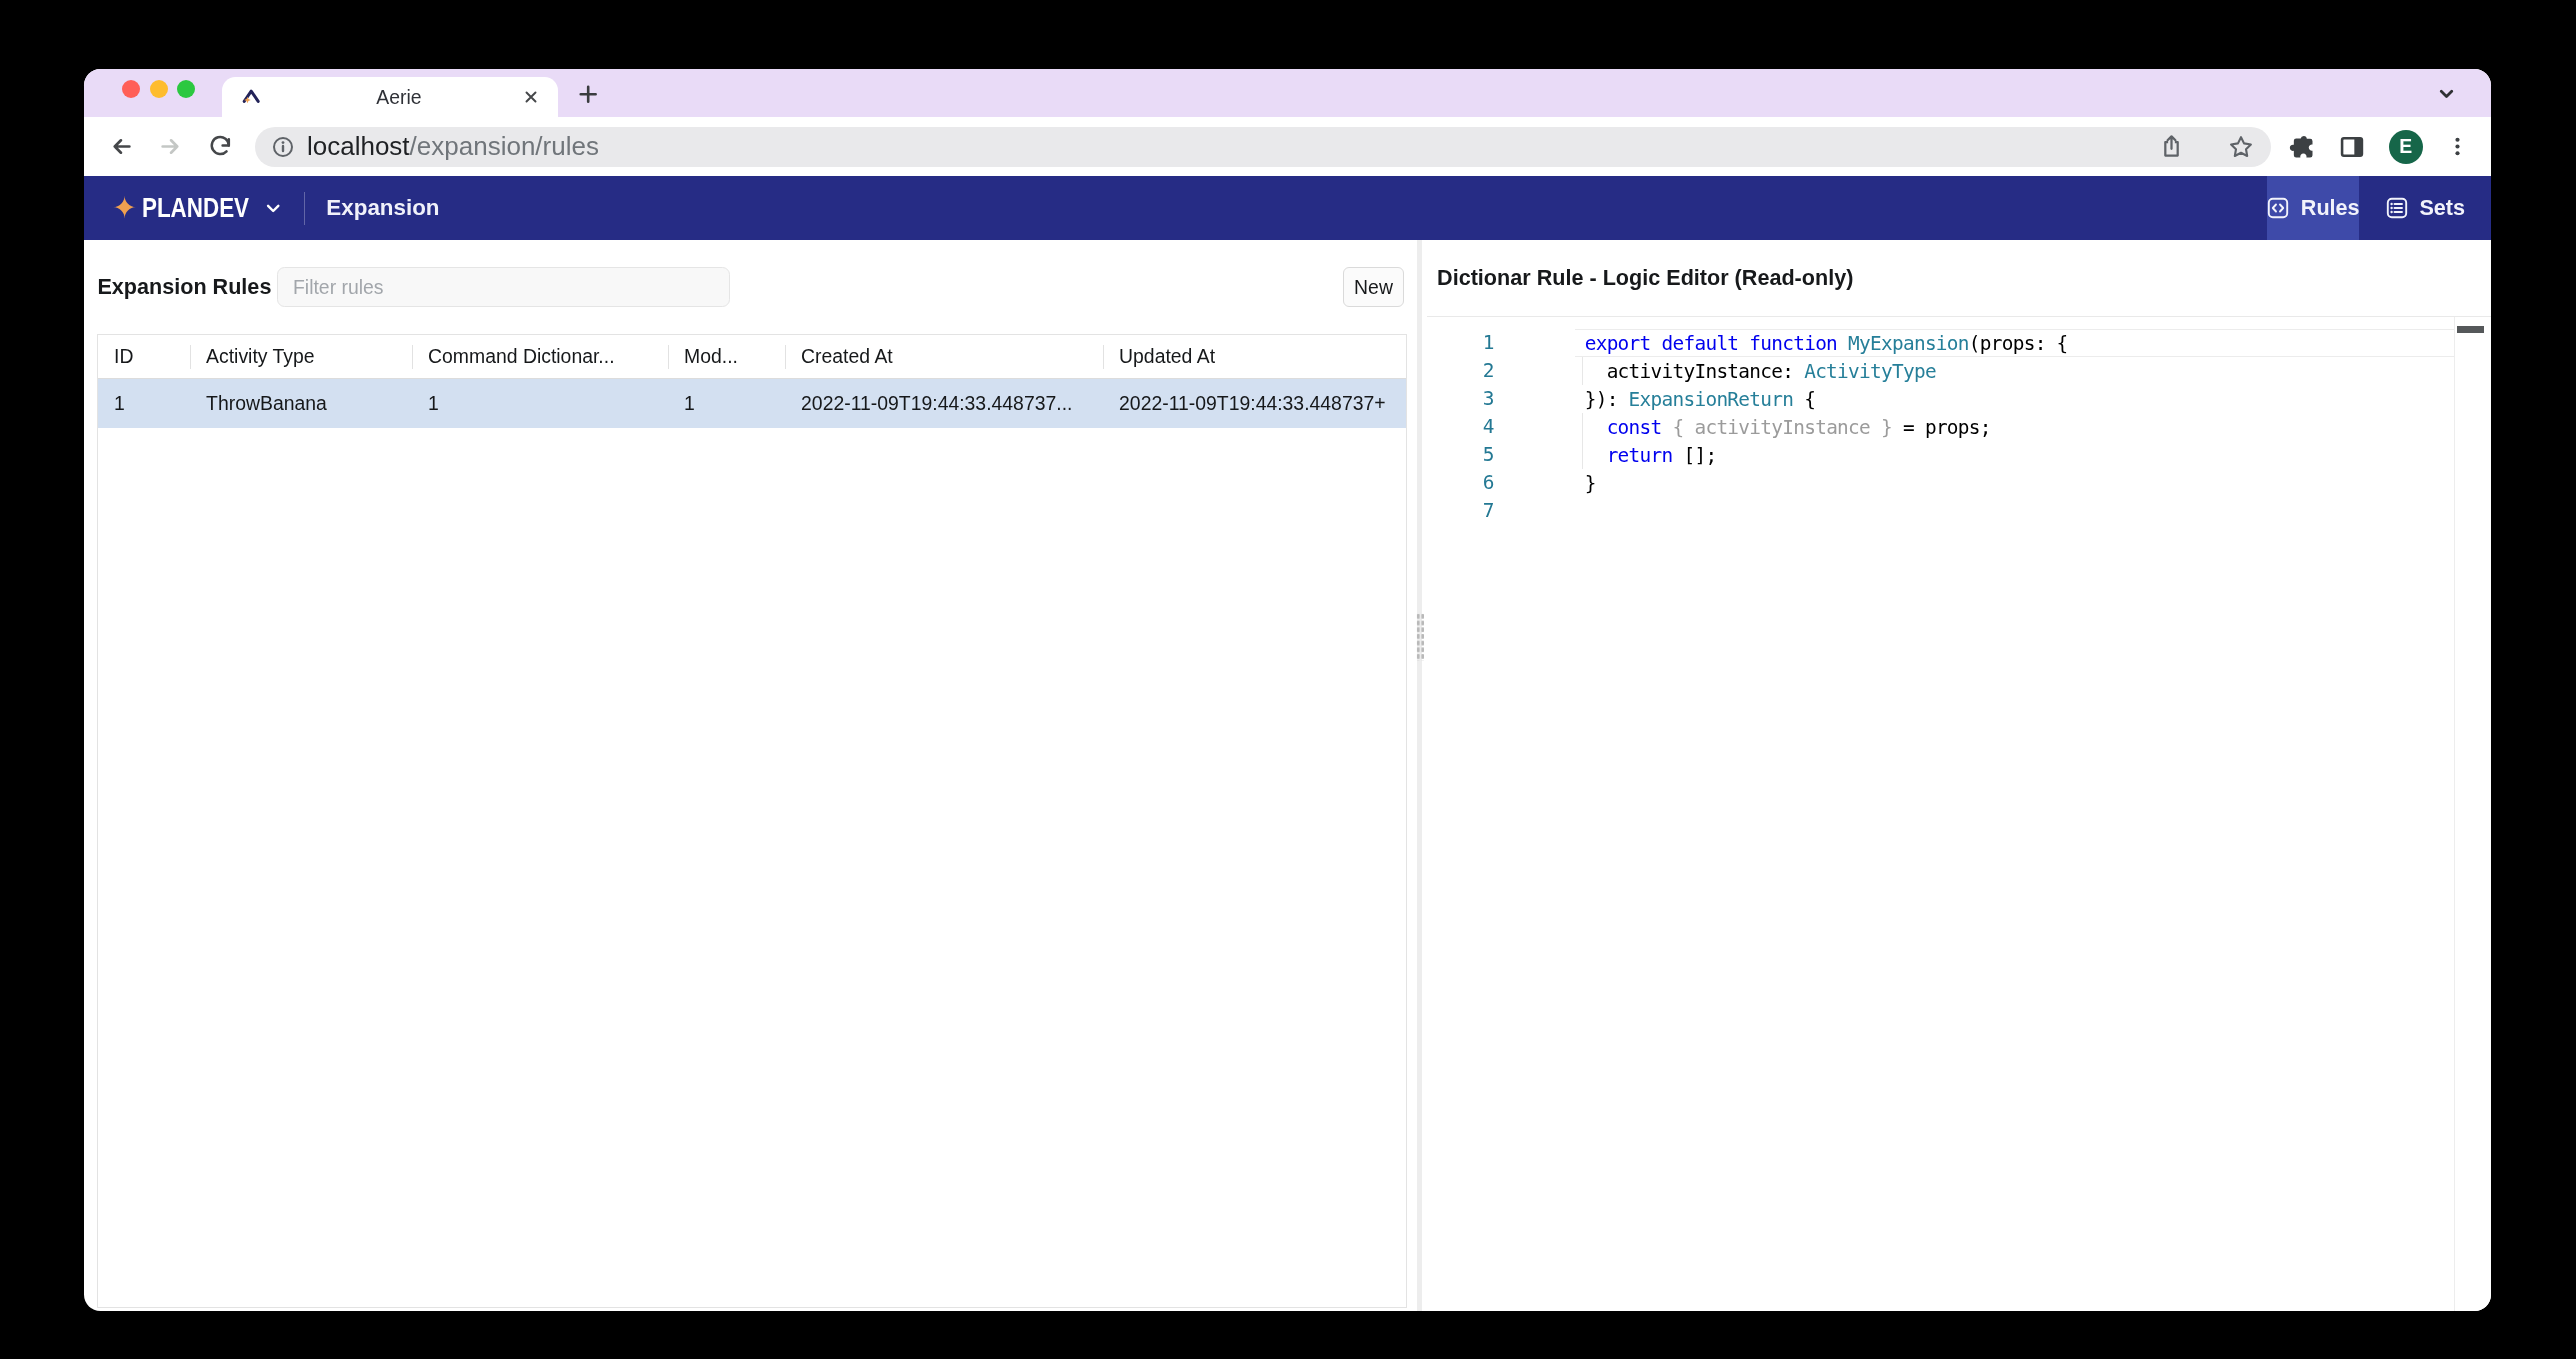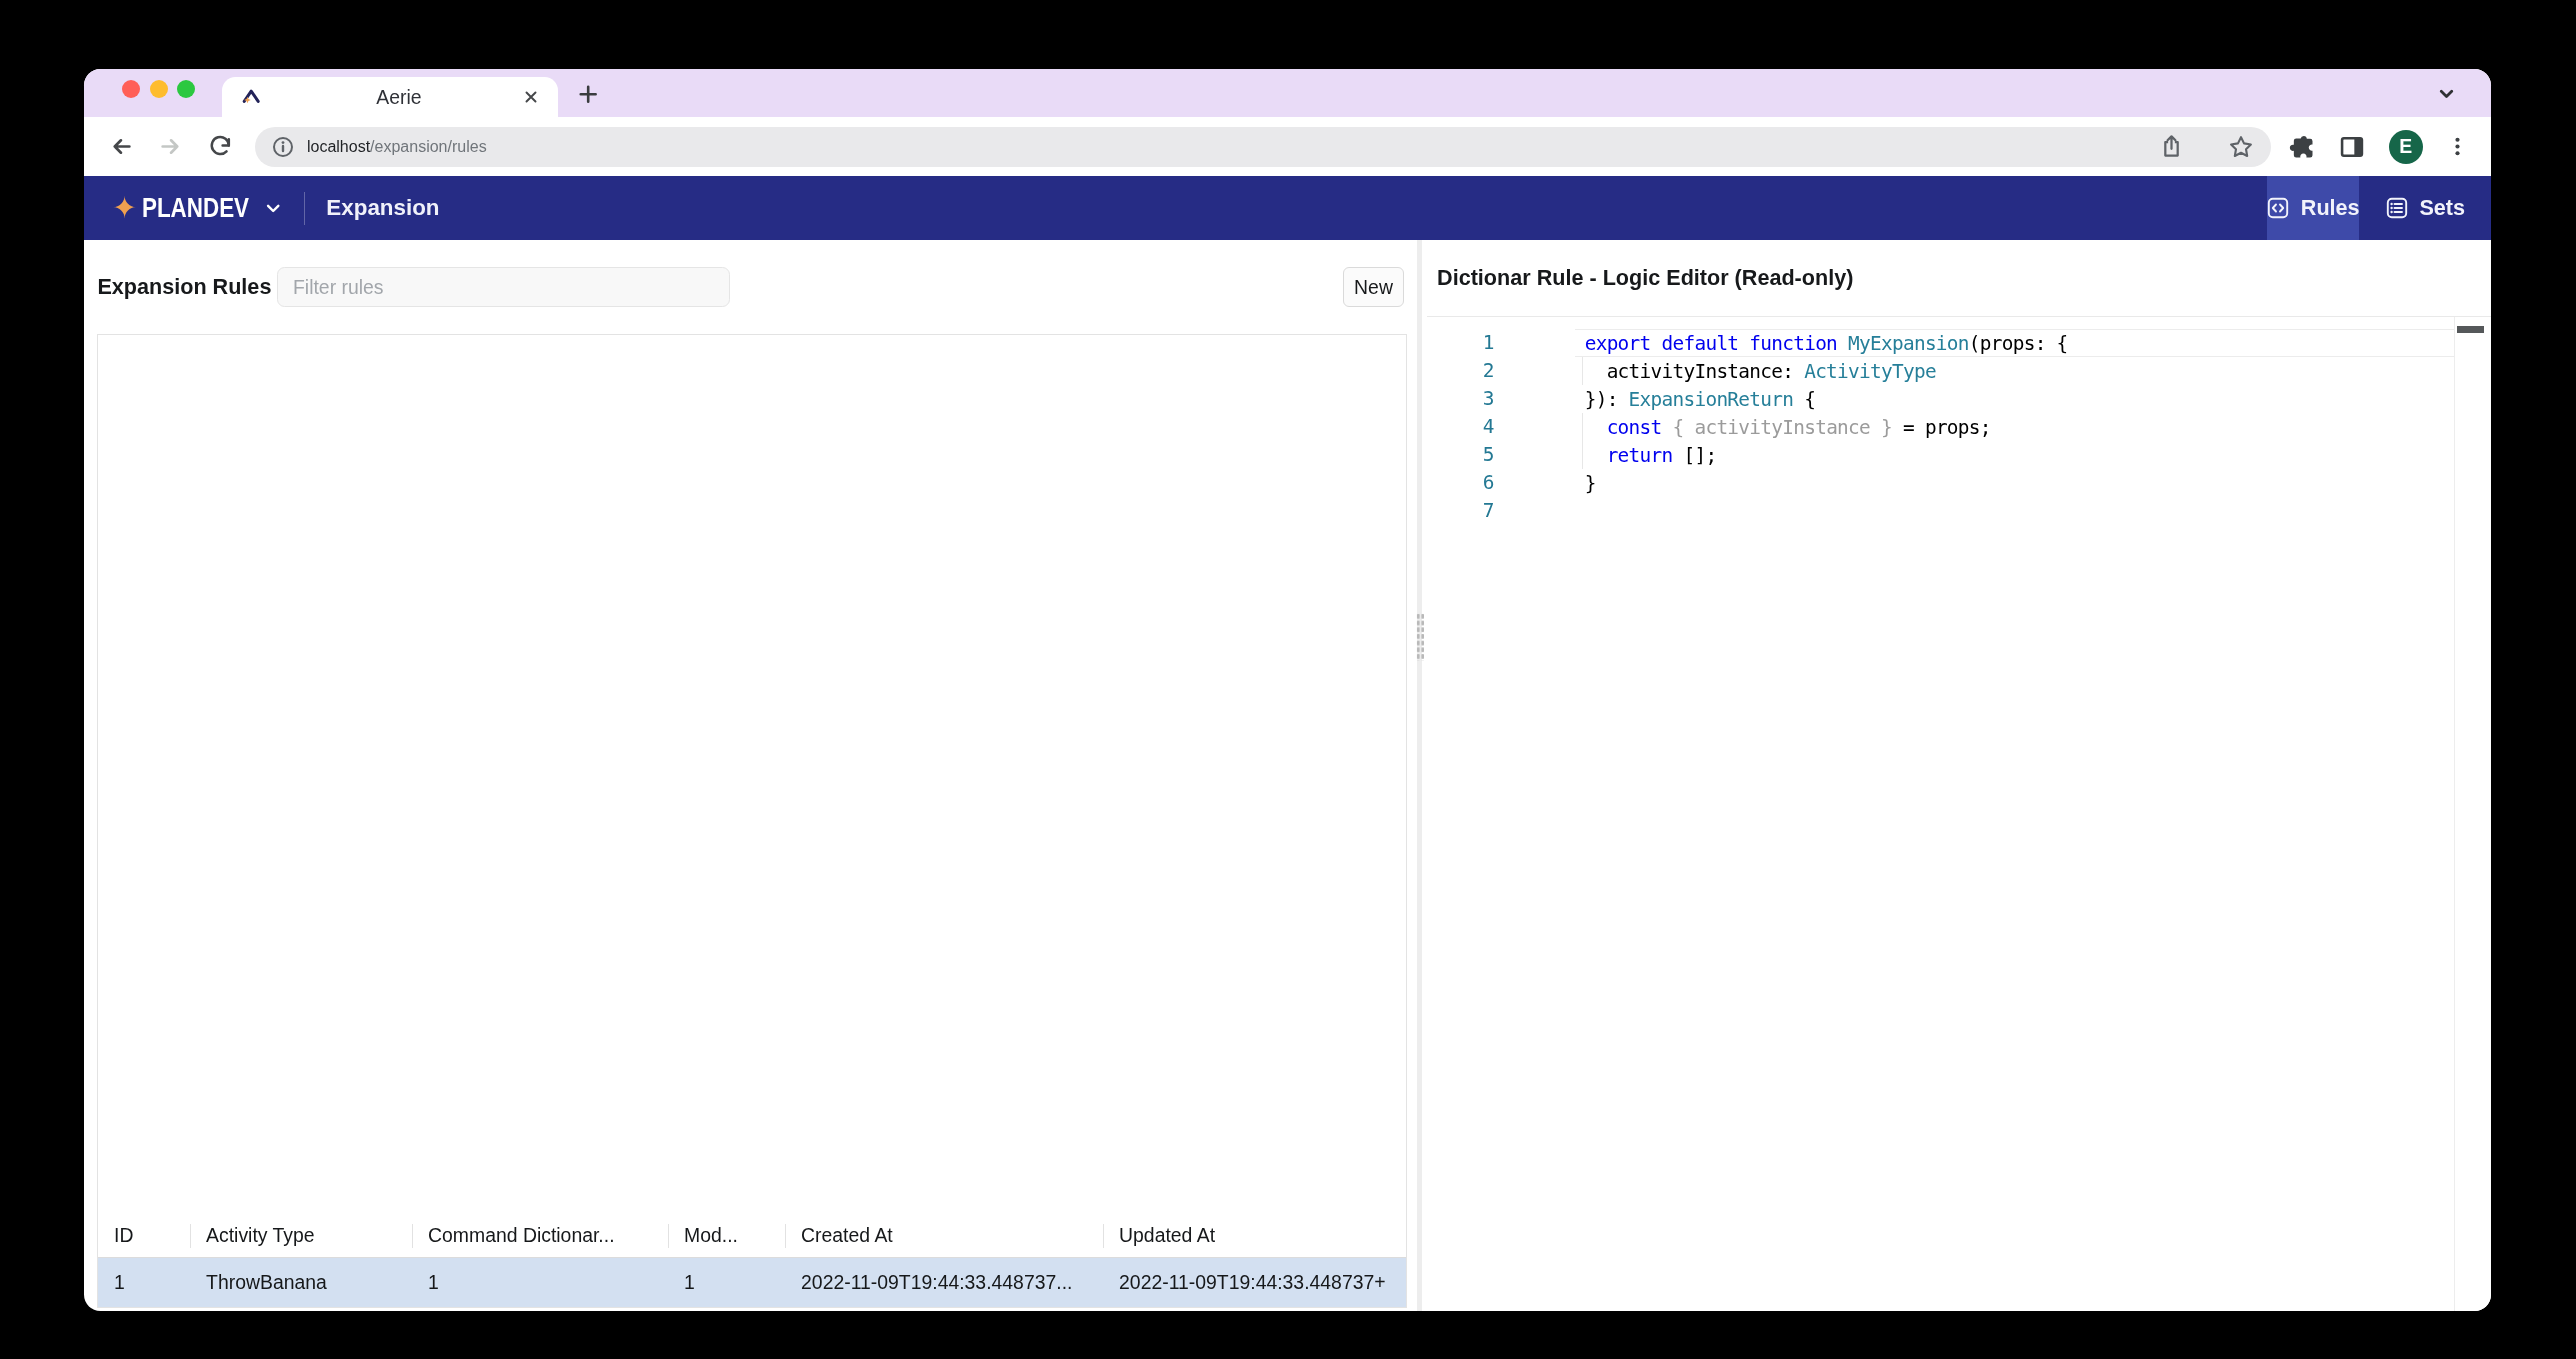--- a/index.html
+++ b/index.html
@@ -17,21 +17,21 @@
   .tab-title{font-size:19.4px;color:#2F3137;margin-left:13.4px;flex:1;}
   .newtab{position:absolute;left:492px;top:13.4px;width:24px;height:24px;display:flex;align-items:center;justify-content:center;}
   .strip-chevron{position:absolute;right:33px;top:12px;width:24px;height:24px;display:flex;align-items:center;justify-content:center;}
 
   
   .toolbar{height:59px;background:#fff;display:flex;align-items:center;flex:0 0 auto;position:relative;}
   .navbtn{width:30px;height:30px;display:flex;align-items:center;justify-content:center;flex:0 0 auto;}
   .back{margin-left:22.4px;} .fwd{margin-left:19.4px;} .reload{margin-left:19.4px;}
   .urlbar{margin-left:19.4px;width:2043px;height:40px;background:#E9E9EB;border-radius:20px;
           display:flex;align-items:center;padding:0 16.4px;box-sizing:border-box;}
-  .url-text{font-size:16px;margin-left:12px;flex:1;white-space:nowrap;}
+  .url-text{font-size:26px;margin-left:12px;flex:1;white-space:nowrap;}
   .url-host{color:#1F2124;} .url-path{color:#70757A;}
   .toolbar .right-icons{display:flex;align-items:center;gap:22.4px;margin-left:16.4px;}
   .avatar{width:34px;height:34px;border-radius:50%;background:#166649;color:#fff;display:flex;
           align-items:center;justify-content:center;font-size:19.4px;font-weight:700;}
 
   
   .navbar{height:64px;background:var(--navbar,#262C85);display:flex;align-items:center;flex:0 0 auto;color:#fff;}
   .brand-star{color:var(--accent,#F0A050);font-size:30px;margin-left:28px;line-height:1;}
   .brand{font-size:28px;font-weight:700;letter-spacing:0;transform:scaleX(.8);transform-origin:left center;
          margin-left:4.5px;white-space:nowrap;}
@@ -58,21 +58,21 @@
   .filter-input{position:absolute;left:193px;top:27px;width:453px;height:40px;box-sizing:border-box;
                 background:#F8F8F8;border:1.5px solid #E5E5E5;border-radius:7.5px;padding:0 15px;
                 font-size:19.4px;color:#000000;font-family:"Liberation Sans",sans-serif;outline:none;}
   .filter-input::placeholder{color:#A2A6AB;}
   .new-btn{position:absolute;left:1259px;top:27px;width:61px;height:40px;box-sizing:border-box;
            background:#FBFBFB;border:1.5px solid #DADADA;border-radius:6px;font-size:19.4px;color:#17191B;
            display:flex;align-items:center;justify-content:center;}
 
   
   .table{margin-left:12.7px;width:1310px;box-sizing:border-box;border:1.5px solid #E3E3E3;height:974px;
-         display:flex;flex-direction:column;background:#fff;justify-content:flex-end;}
+         display:flex;flex-direction:column;background:#fff;}
   .thead{height:43px;display:flex;border-bottom:1.5px solid #DCDCDC;flex:0 0 auto;}
   .th{display:flex;align-items:center;padding-left:16.4px;box-sizing:border-box;font-size:19.4px;
       font-weight:500;color:#16181A;position:relative;}
   .th .colsep{position:absolute;left:0;top:9.7px;width:1.5px;height:24px;background:#E2E2E2;}
   .th:first-child .colsep{display:none;}
   .trow{height:49px;display:flex;background:var(--selected-row,#D3E0F1);flex:0 0 auto;}
   .td{display:flex;align-items:center;padding-left:16.4px;box-sizing:border-box;font-size:19.4px;color:#16181A;
       white-space:nowrap;overflow:hidden;}
   .c0{width:92px;} .c1{width:222px;} .c2{width:256px;} .c3{width:117px;} .c4{width:318px;} .c5{width:301px;}
 

